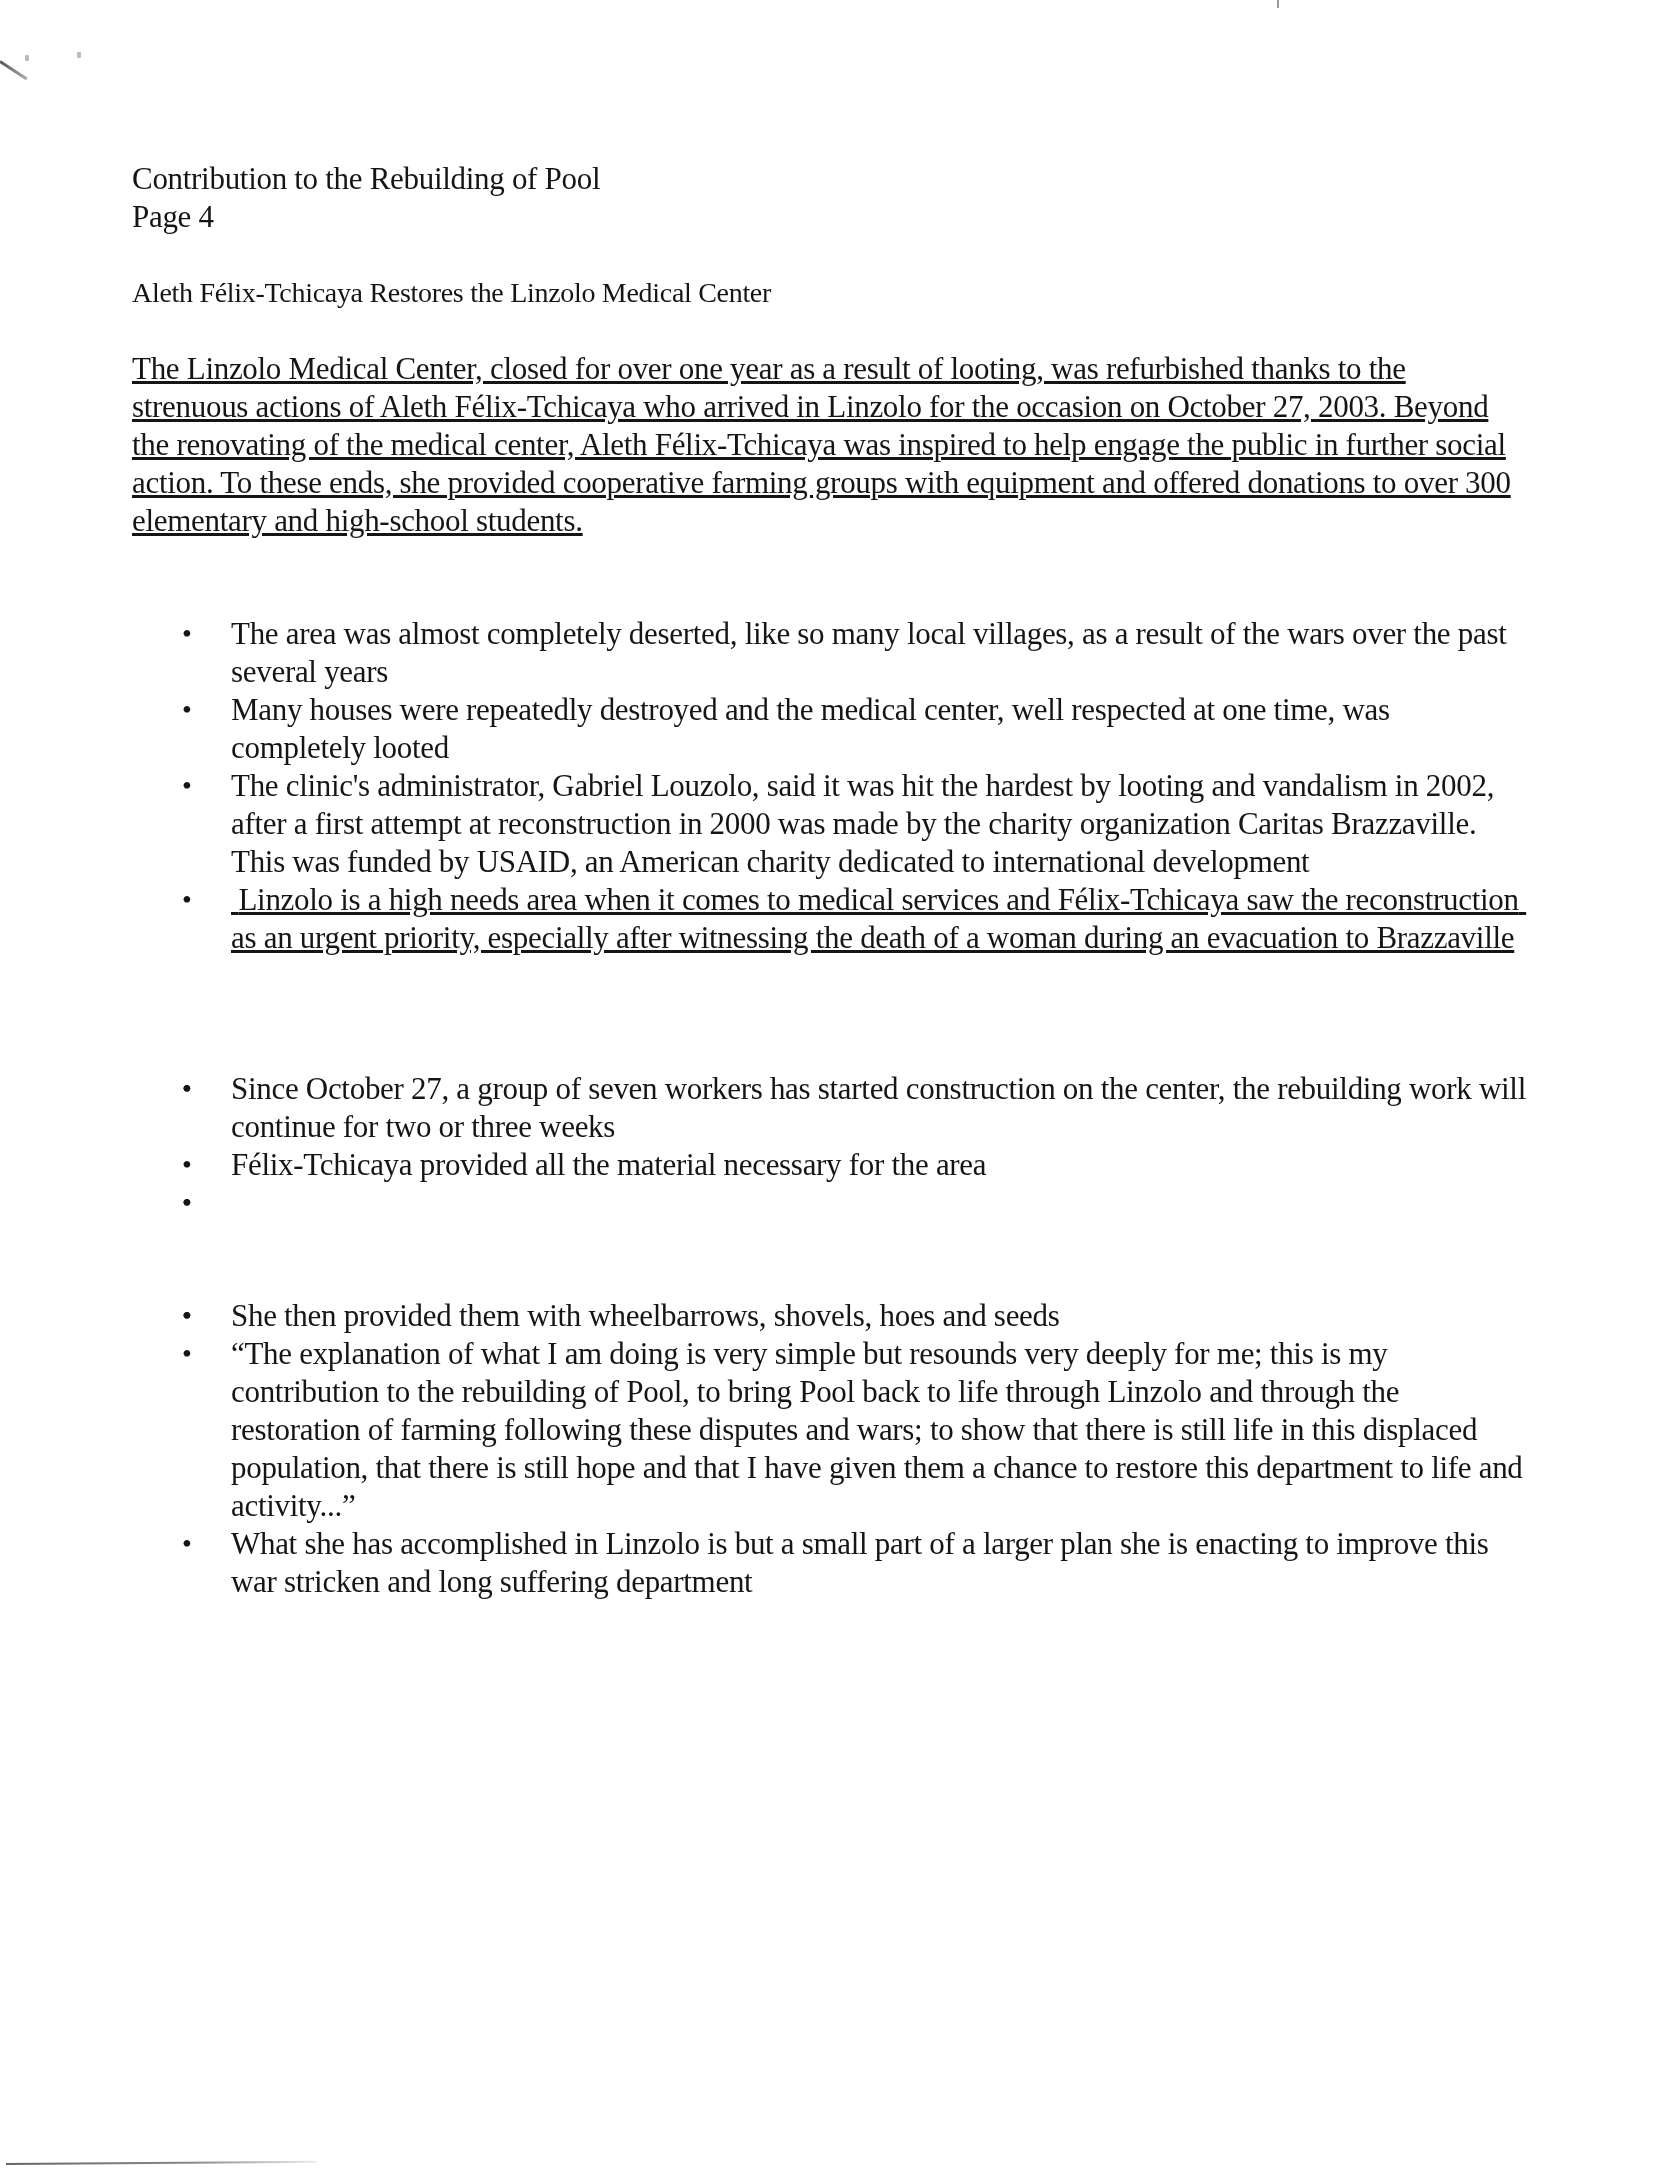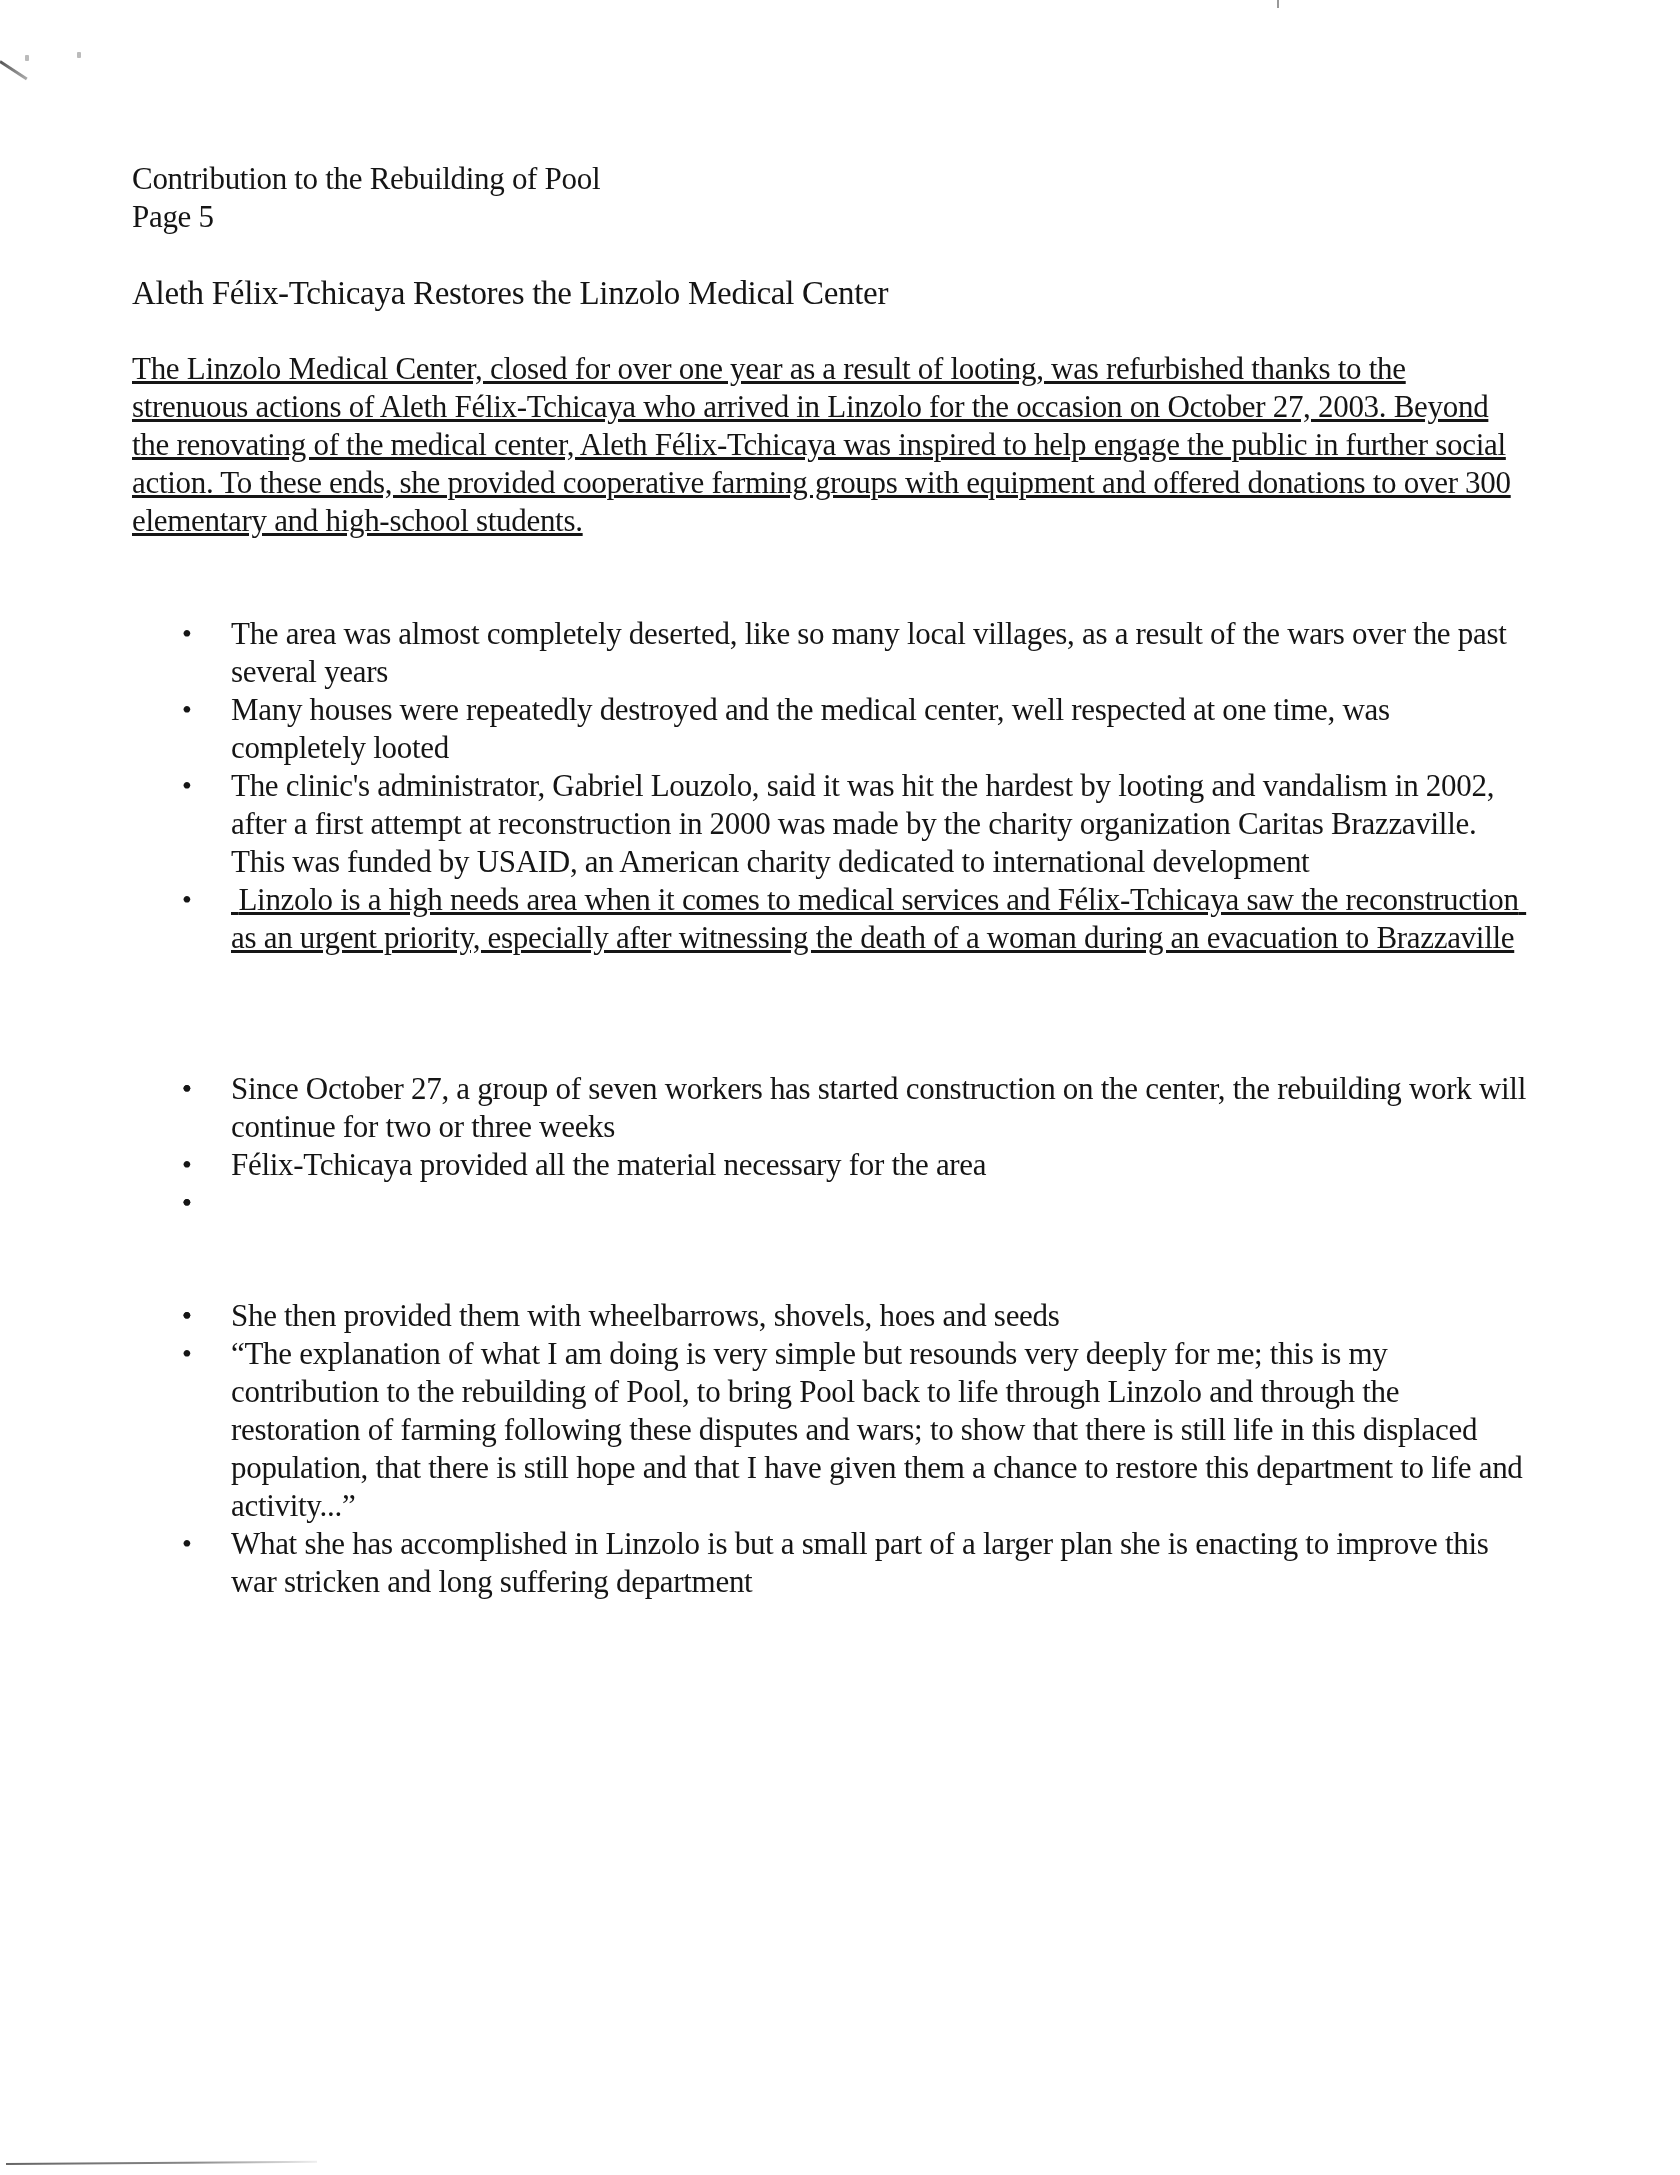--- a/index.html
+++ b/index.html
@@ -51,21 +51,21 @@
     .content {
       position: absolute;
       left: 132px;
       top: 160px;
       width: 1394px;
       font-size: 31px;
       line-height: 38px;
       letter-spacing: -0.3px;
     }
     .header-line { margin: 0; }
-    .article-title { margin: 38px 0 0 0; font-weight: normal; font-size: 33px; }
+    .article-title { margin: 38px 0 0 0; font-weight: normal; font-size: 28px; }
     .intro {
       margin: 38px 0 0 0;
       width: 1384px;
       text-decoration: underline;
     }
     ul.bullets {
       list-style: none;
       margin: 0;
       padding: 0;
     }
@@ -92,21 +92,21 @@
 <div class="page">
 
   <div class="scan-mark-tl"></div>
   <div class="scan-dot" style="left:25.4px;top:55px;"></div>
   <div class="scan-dot" style="left:77px;top:52px;"></div>
   <div class="top-tick"></div>
 
   <div class="content">
 
     <p class="header-line">Contribution to the Rebuilding of Pool</p>
-    <p class="header-line">Page 5</p>
+    <p class="header-line">Page 4</p>
 
     <h1 class="article-title">Aleth Félix-Tchicaya Restores the Linzolo Medical Center</h1>
 
     <p class="intro">The Linzolo Medical Center, closed for over one year as a result of looting, was refurbished thanks to the strenuous actions of Aleth Félix-Tchicaya who arrived in Linzolo for the occasion on October 27, 2003. Beyond the renovating of the medical center, Aleth Félix-Tchicaya was inspired to help engage the public in further social action. To these ends, she provided cooperative farming groups with equipment and offered donations to over 300 elementary and high-school students.</p>
 
     <ul class="bullets group-1">
       <li><span class="bullet">•</span><span>The area was almost completely deserted, like so many local villages, as a result of the wars over the past several years</span></li>
       <li><span class="bullet">•</span><span>Many houses were repeatedly destroyed and the medical center, well respected at one time, was completely looted</span></li>
       <li><span class="bullet">•</span><span>The clinic's administrator, Gabriel Louzolo, said it was hit the hardest by looting and vandalism in 2002, after a first attempt at reconstruction in 2000 was made by the charity organization Caritas Brazzaville. This was funded by USAID, an American charity dedicated to international development</span></li>
       <li><span class="bullet">•</span><span style="white-space:pre-wrap;text-decoration:underline;"> Linzolo is a high needs area when it comes to medical services and Félix-Tchicaya saw the reconstruction as an urgent priority, especially after witnessing the death of a woman during an evacuation to Brazzaville</span></li>

